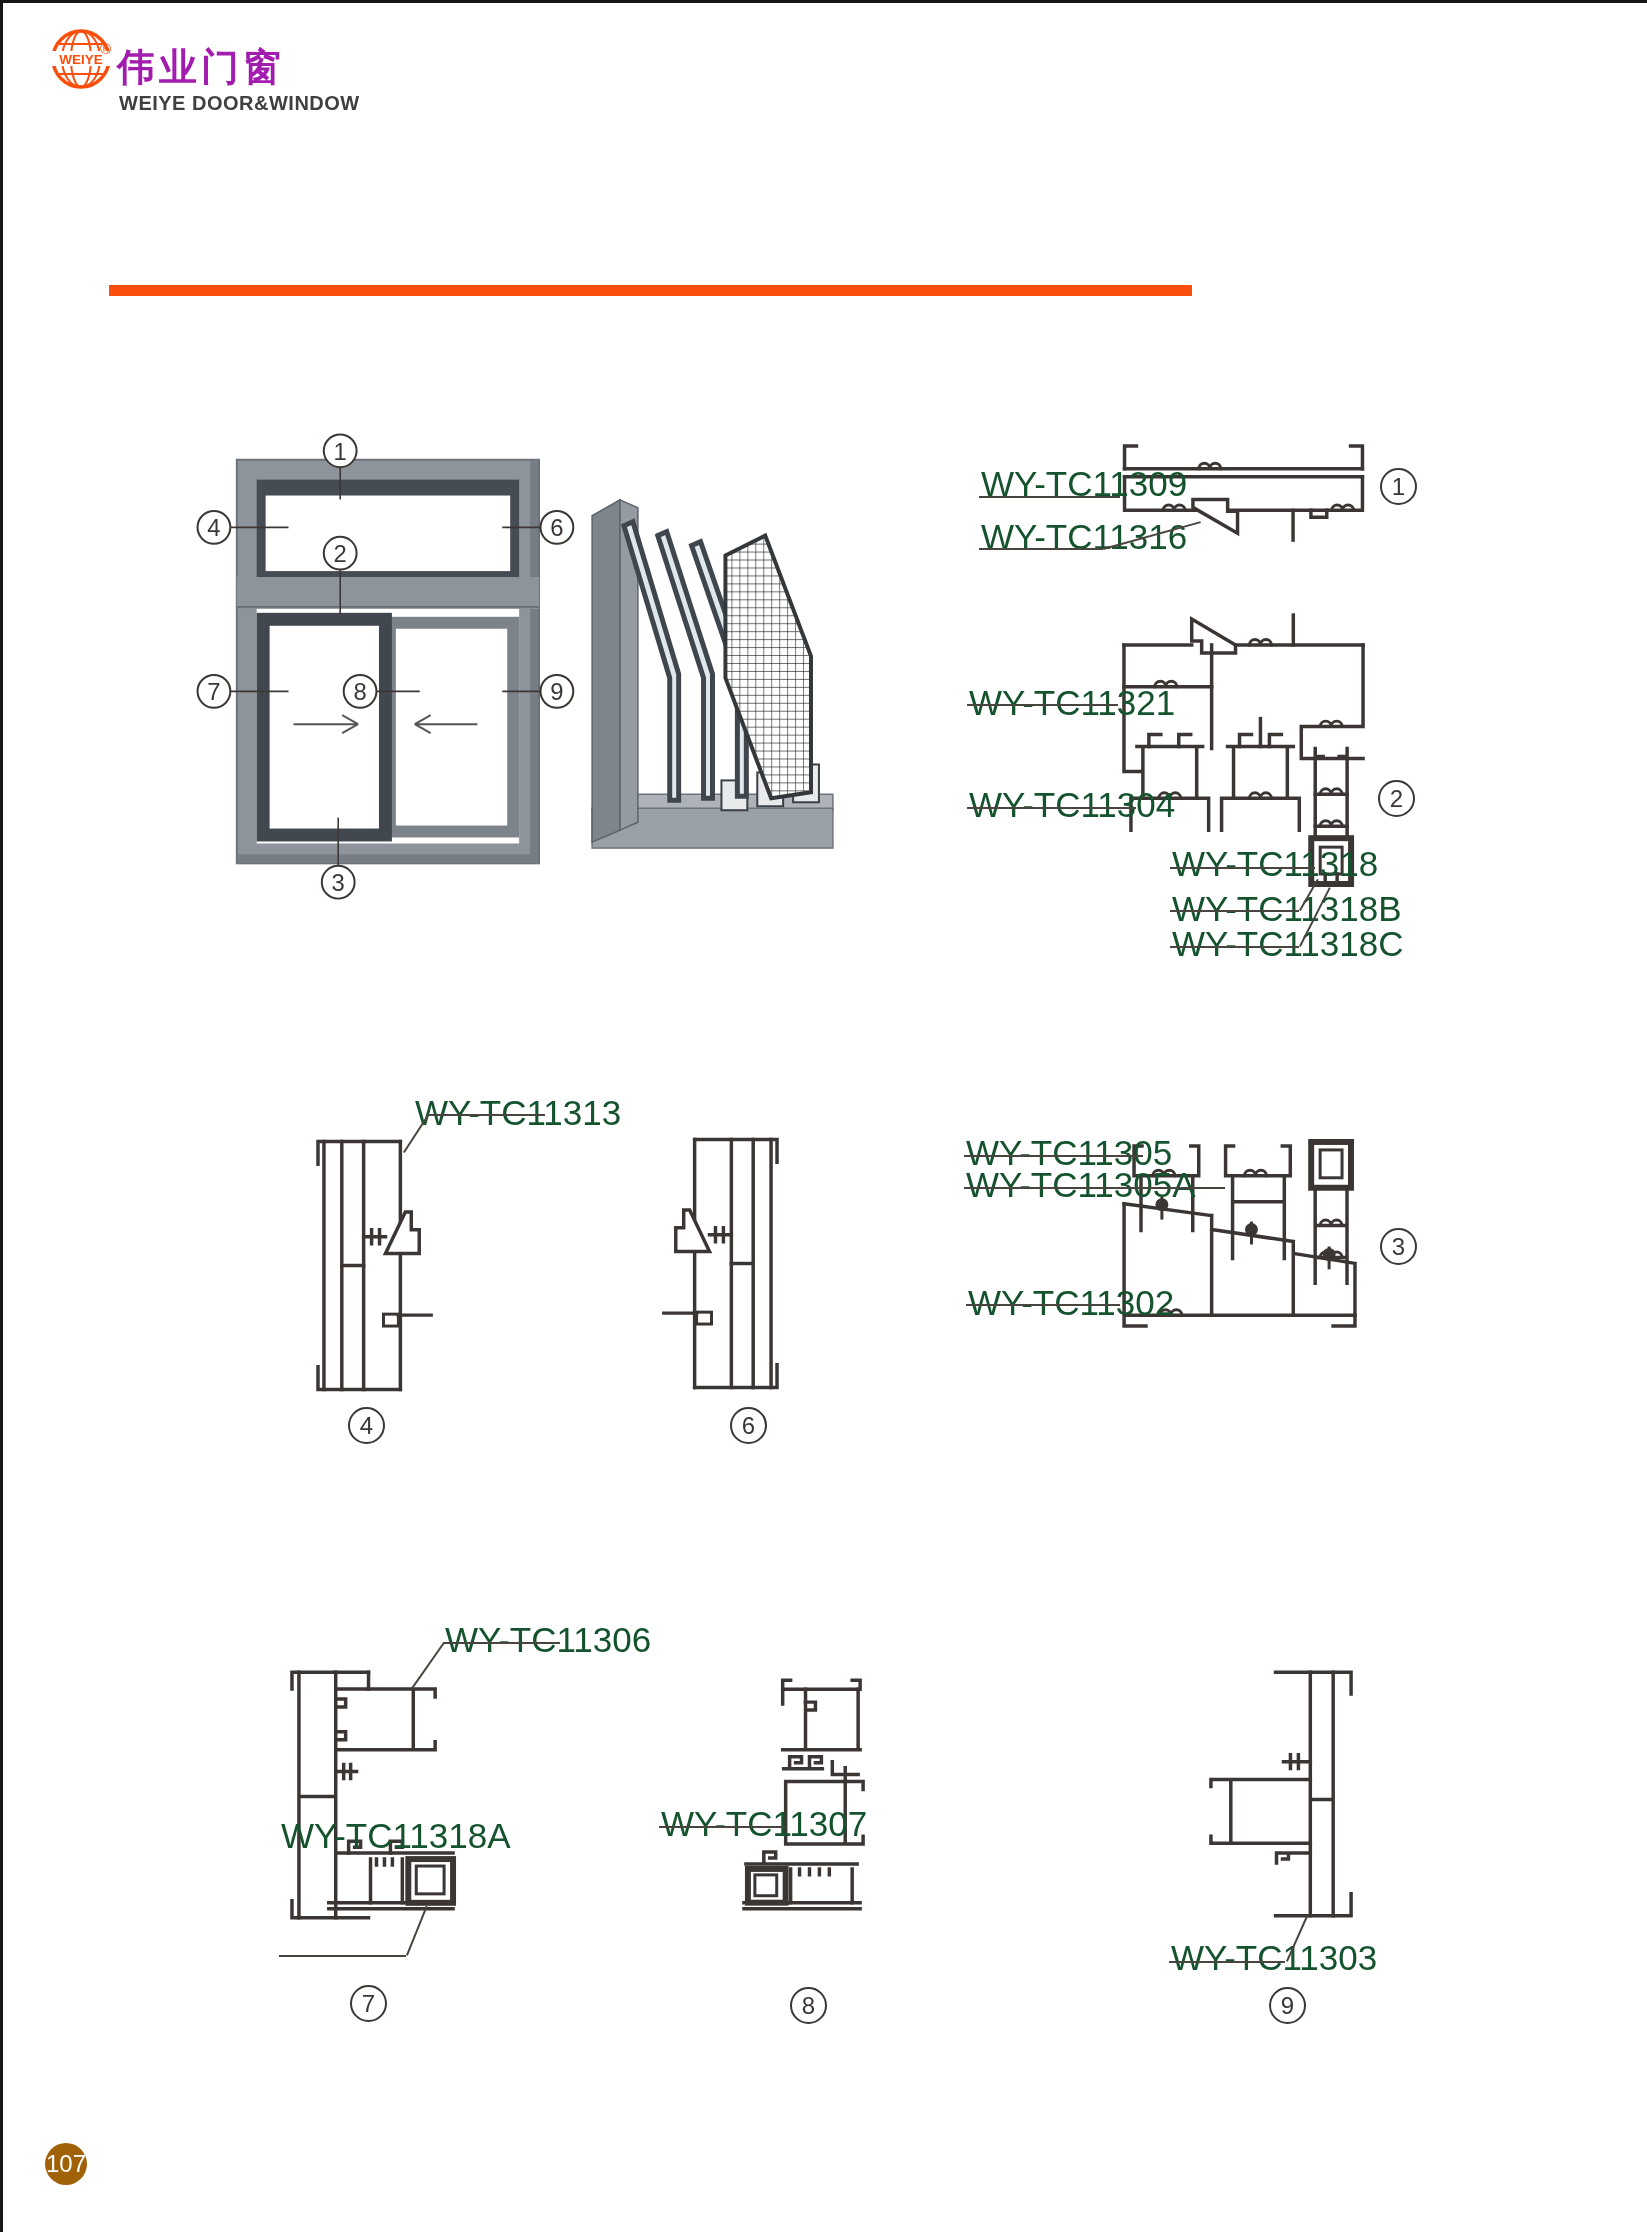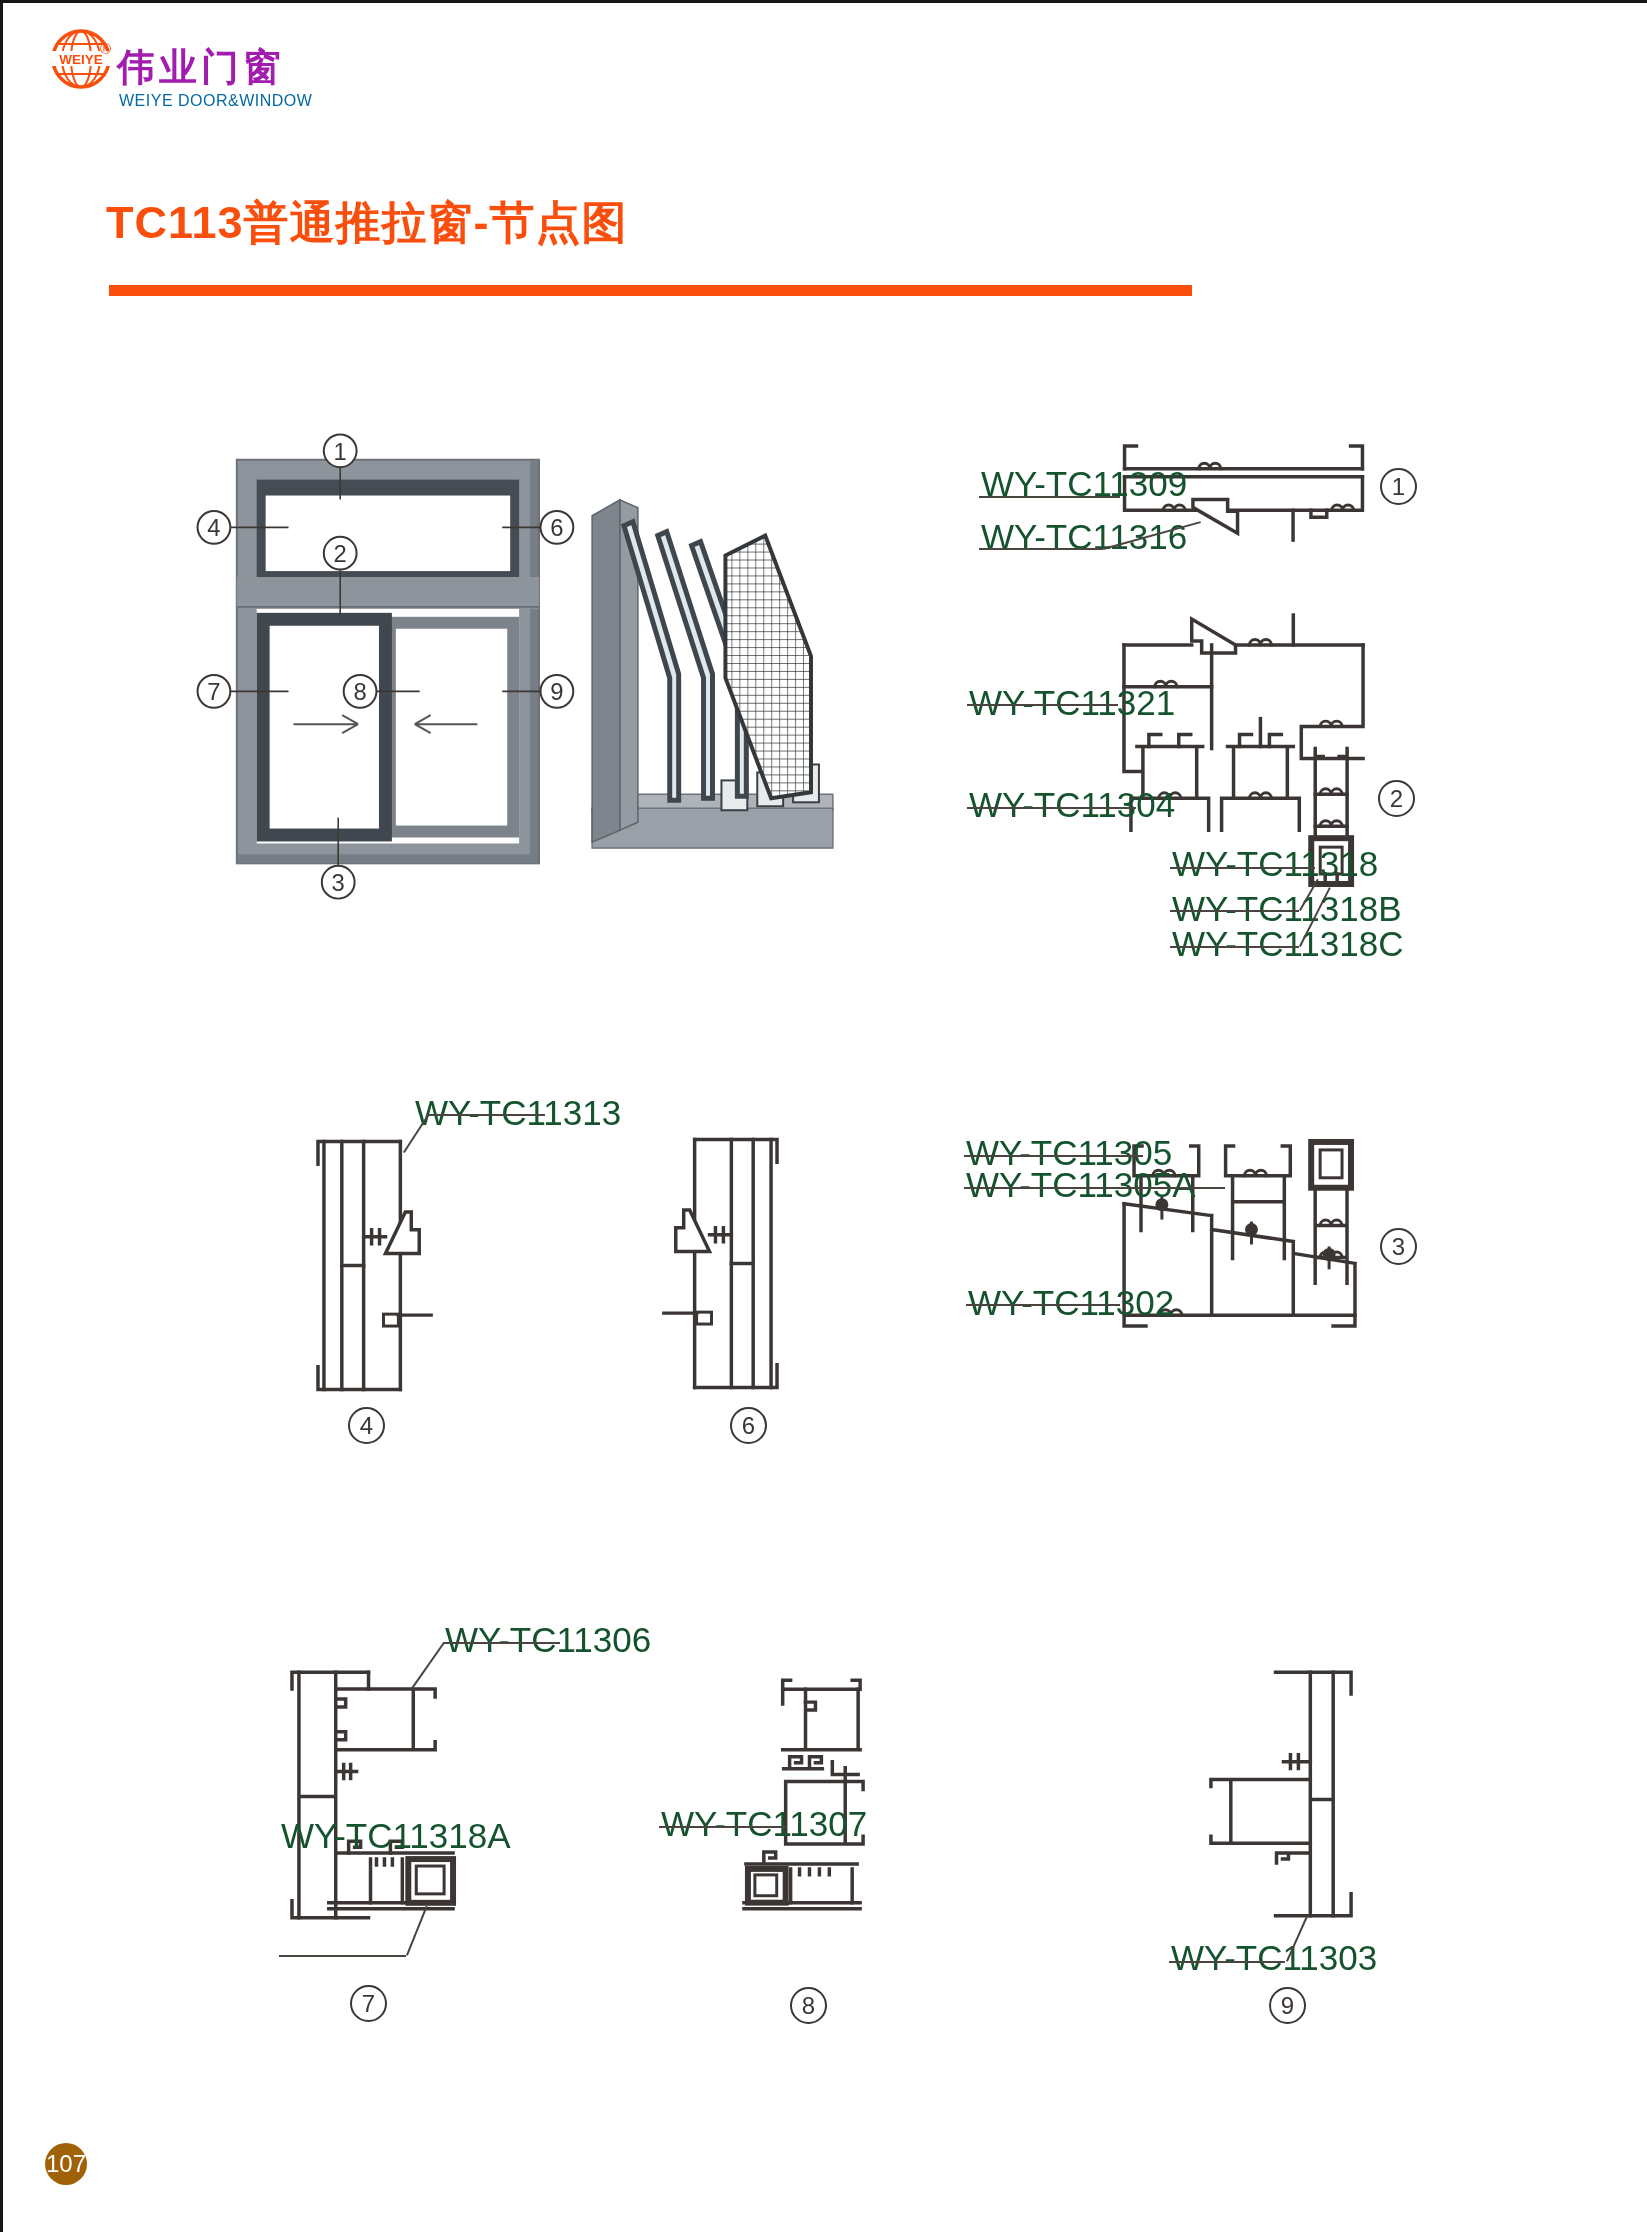--- a/index.html
+++ b/index.html
@@ -2,21 +2,21 @@
 <html><head>
 <meta charset="utf-8">
 <style>
 *{margin:0;padding:0;box-sizing:border-box}
 html,body{background:#fff}
 .page{position:relative;width:1648px;height:2233px;background:#fff;font-family:"Liberation Sans",sans-serif;overflow:hidden}
 .scan-top{position:absolute;left:0;top:0;width:1648px;height:3px;background:#161616}
 .scan-left{position:absolute;left:0;top:0;width:3px;height:2233px;background:#161616}
 .logo{position:absolute;left:48px;top:24px}
 .logo-cn{position:absolute;left:117px;top:42px;font-size:38px;font-weight:bold;color:#a21caf;letter-spacing:4px;white-space:nowrap}
-.logo-en{position:absolute;left:119px;top:92px;font-size:16px;font-weight:normal;color:#0369a1;letter-spacing:0.5px;white-space:nowrap}
+.logo-en{position:absolute;left:119px;top:92px;font-size:20px;font-weight:bold;color:#404040;letter-spacing:0.5px;white-space:nowrap}
 .logo-reg{position:absolute;left:100px;top:40px;font-size:15px;color:#fa4e0d}
 .title{position:absolute;left:106px;top:193px;font-size:45px;font-weight:bold;color:#fa4e0d;letter-spacing:1px;white-space:nowrap}
 .rule{position:absolute;left:109px;top:285px;width:1083px;height:11px;background:#fa4e0d}
 .lbl{position:absolute;font-size:35px;color:#14532d;white-space:nowrap}
 .lline{position:absolute;height:0;border-top:2px solid #4a443f}
 .ldiag{position:absolute;height:0;border-top:2px solid #4a443f;transform-origin:0 0}
 .badge{position:absolute;width:37px;height:37px;border:2px solid #3c3733;border-radius:50%;text-align:center;line-height:33px;font-size:24px;color:#3b3634;background:#fff}
 .pagenum{position:absolute;left:45px;top:2143px;width:42px;height:42px;border-radius:50%;background:#a16207;color:#fff;font-size:24px;text-align:center;line-height:42px}
 svg.d{position:absolute;overflow:visible}
 .ln{stroke:#3b3634;stroke-width:3.5;fill:none;stroke-linecap:square;stroke-linejoin:miter}
@@ -54,21 +54,20 @@
       <line x1="10" y1="20" x2="56" y2="20" stroke="#fa4e0d" stroke-width="2"></line>
       <line x1="10" y1="50" x2="56" y2="50" stroke="#fa4e0d" stroke-width="2"></line>
       <rect x="3" y="27" width="60" height="15" fill="#ffffff"></rect>
       <text x="33" y="39.5" text-anchor="middle" font-size="13.5" font-weight="bold" fill="#fa4e0d">WEIYE</text>
     </svg>
   </div>
   <span class="logo-reg">®</span>
   <div class="logo-cn">伟业门窗</div>
   <div class="logo-en">WEIYE DOOR&amp;WINDOW</div>
 
-  <div class="title">TC113普通推拉窗-节点图</div>
   <div class="rule"></div>
 
   <svg class="d" style="left:139px;top:418px" width="468" height="502" viewBox="0 0 470 505">
     <rect x="98" y="42" width="304" height="406" fill="#8e949b" stroke="#6b727a" stroke-width="2"></rect>
     <rect x="393" y="43" width="8" height="404" fill="#767d85"></rect>
     <rect x="99" y="439" width="302" height="8" fill="#767d85"></rect>
     <rect x="118" y="62" width="264" height="98" fill="#454c54"></rect>
     <rect x="127" y="78" width="246" height="76" fill="#ffffff"></rect>
     <rect x="98" y="160" width="304" height="32" fill="#8e949b"></rect>
     <line x1="98" y1="190" x2="402" y2="190" stroke="#666d75" stroke-width="2"></line>

